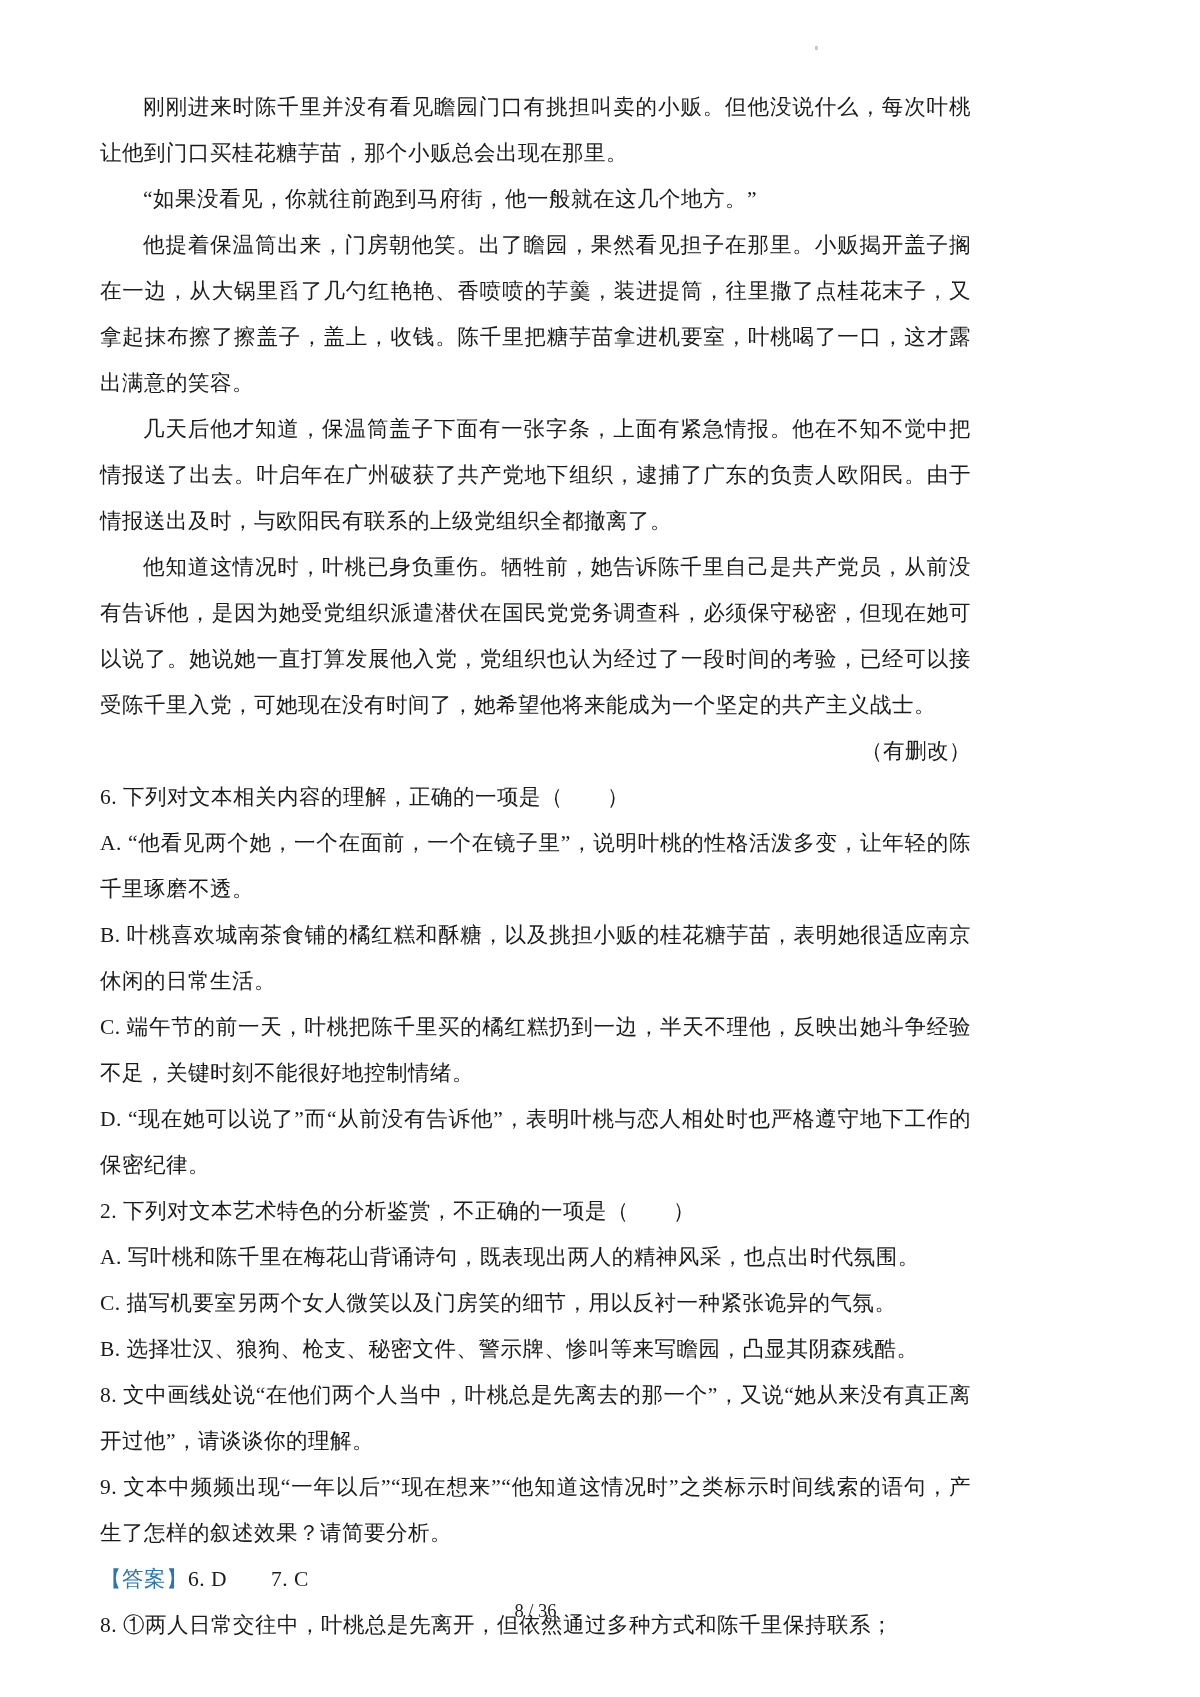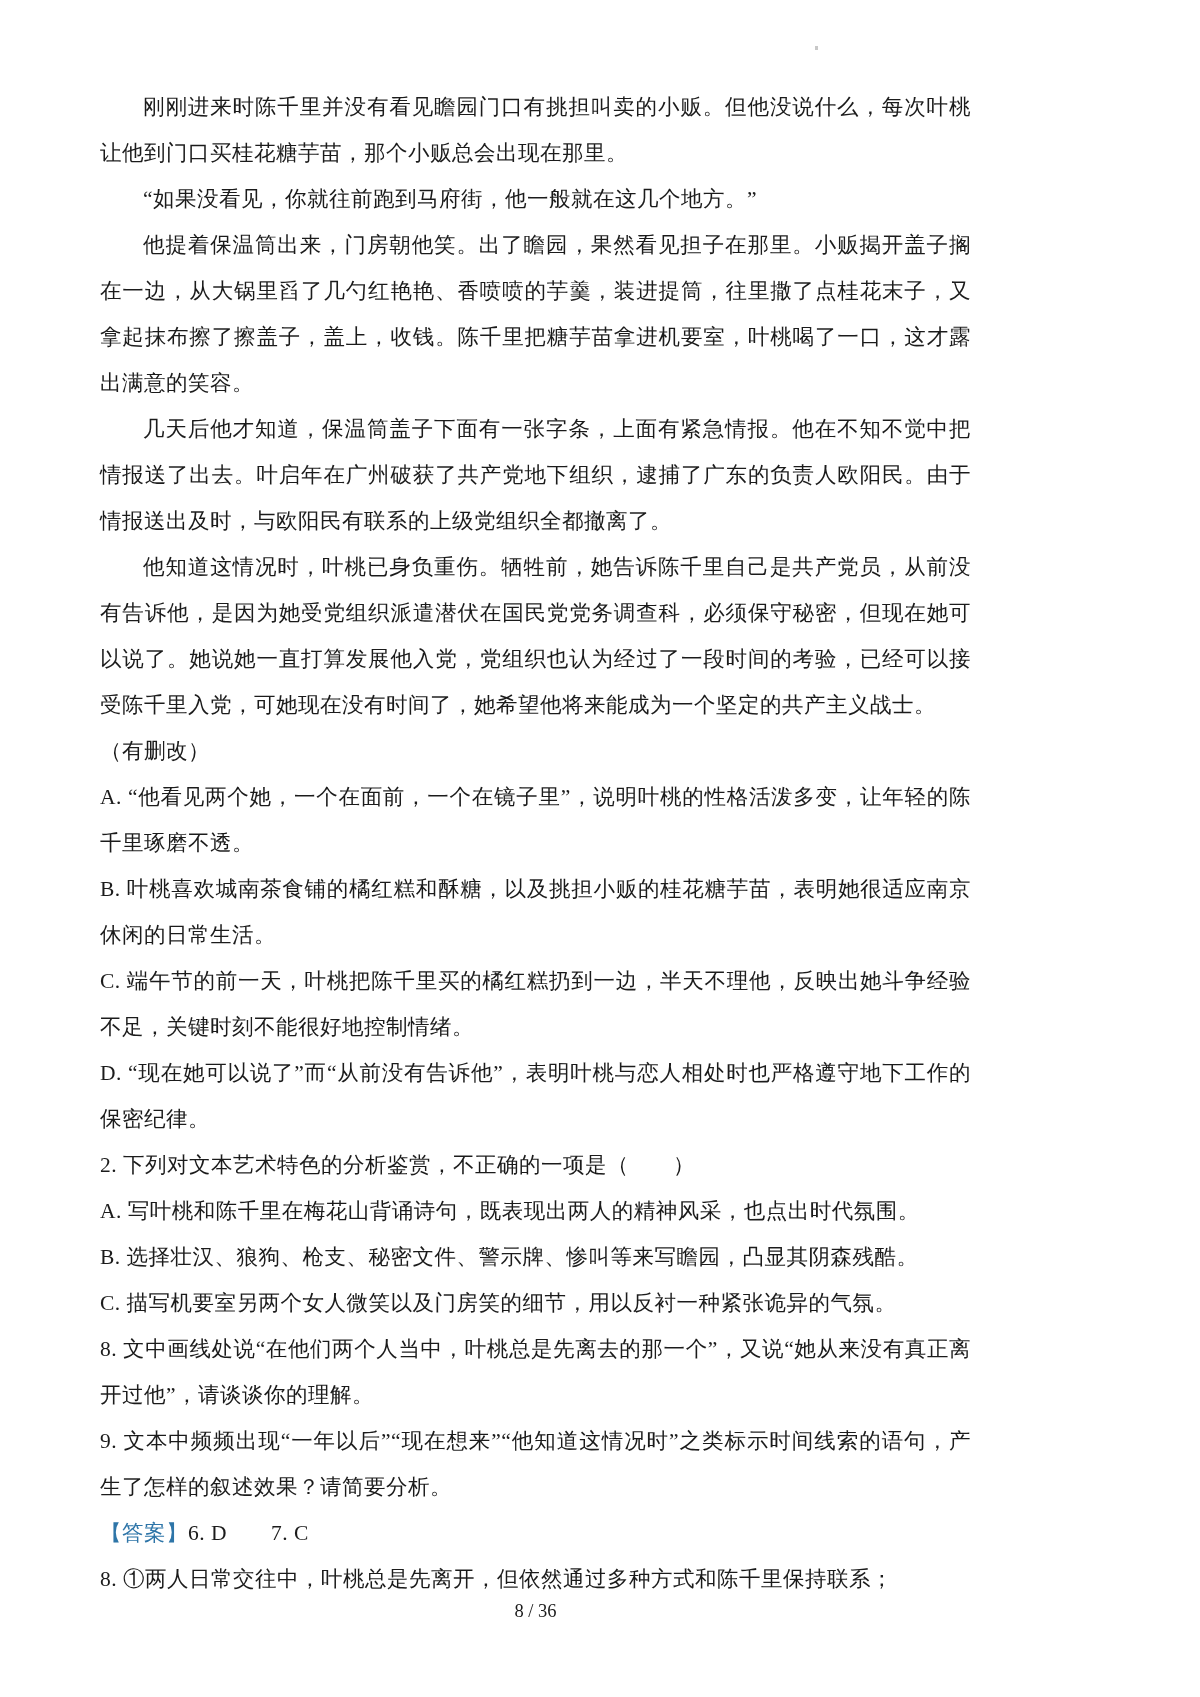--- a/index.html
+++ b/index.html
@@ -37,20 +37,21 @@
     letter-spacing: 0.5px;
   }
   .para {
     margin: 0;
     padding: 0;
   }
   .indent {
     text-indent: 2em;
   }
   .attribution {
+    text-align: right;
   }
   .answer-label {
     color: var(--answer-label, #2e75a8);
   }
   .footer {
     position: absolute;
     top: 1601px;
     left: 0;
     width: 100%;
     text-align: center;
@@ -68,29 +69,30 @@
   <main class="content">
 
     <p class="para indent">刚刚进来时陈千里并没有看见瞻园门口有挑担叫卖的小贩。但他没说什么，每次叶桃让他到门口买桂花糖芋苗，那个小贩总会出现在那里。</p>
     <p class="para indent">“如果没看见，你就往前跑到马府街，他一般就在这几个地方。”</p>
     <p class="para indent">他提着保温筒出来，门房朝他笑。出了瞻园，果然看见担子在那里。小贩揭开盖子搁在一边，从大锅里舀了几勺红艳艳、香喷喷的芋羹，装进提筒，往里撒了点桂花末子，又拿起抹布擦了擦盖子，盖上，收钱。陈千里把糖芋苗拿进机要室，叶桃喝了一口，这才露出满意的笑容。</p>
     <p class="para indent">几天后他才知道，保温筒盖子下面有一张字条，上面有紧急情报。他在不知不觉中把情报送了出去。叶启年在广州破获了共产党地下组织，逮捕了广东的负责人欧阳民。由于情报送出及时，与欧阳民有联系的上级党组织全都撤离了。</p>
     <p class="para indent">他知道这情况时，叶桃已身负重伤。牺牲前，她告诉陈千里自己是共产党员，从前没有告诉他，是因为她受党组织派遣潜伏在国民党党务调查科，必须保守秘密，但现在她可以说了。她说她一直打算发展他入党，党组织也认为经过了一段时间的考验，已经可以接受陈千里入党，可她现在没有时间了，她希望他将来能成为一个坚定的共产主义战士。</p>
 
     <p class="para attribution">（有删改）</p>
 
+    <p class="para">6. 下列对文本相关内容的理解，正确的一项是（　　）</p>
     <p class="para">A. “他看见两个她，一个在面前，一个在镜子里”，说明叶桃的性格活泼多变，让年轻的陈千里琢磨不透。</p>
     <p class="para">B. 叶桃喜欢城南茶食铺的橘红糕和酥糖，以及挑担小贩的桂花糖芋苗，表明她很适应南京休闲的日常生活。</p>
     <p class="para">C. 端午节的前一天，叶桃把陈千里买的橘红糕扔到一边，半天不理他，反映出她斗争经验不足，关键时刻不能很好地控制情绪。</p>
     <p class="para">D. “现在她可以说了”而“从前没有告诉他”，表明叶桃与恋人相处时也严格遵守地下工作的保密纪律。</p>
 
     <p class="para">2. 下列对文本艺术特色的分析鉴赏，不正确的一项是（　　）</p>
     <p class="para">A. 写叶桃和陈千里在梅花山背诵诗句，既表现出两人的精神风采，也点出时代氛围。</p>
+    <p class="para">C. 描写机要室另两个女人微笑以及门房笑的细节，用以反衬一种紧张诡异的气氛。</p>
     <p class="para">B. 选择壮汉、狼狗、枪支、秘密文件、警示牌、惨叫等来写瞻园，凸显其阴森残酷。</p>
-    <p class="para">C. 描写机要室另两个女人微笑以及门房笑的细节，用以反衬一种紧张诡异的气氛。</p>
 
     <p class="para">8. 文中画线处说“在他们两个人当中，叶桃总是先离去的那一个”，又说“她从来没有真正离开过他”，请谈谈你的理解。</p>
     <p class="para">9. 文本中频频出现“一年以后”“现在想来”“他知道这情况时”之类标示时间线索的语句，产生了怎样的叙述效果？请简要分析。</p>
 
     <p class="para"><span class="answer-label">【答案】</span><span>6. D　　7. C</span></p>
 
     <p class="para">8. ①两人日常交往中，叶桃总是先离开，但依然通过多种方式和陈千里保持联系；</p>
 
   </main>
 

